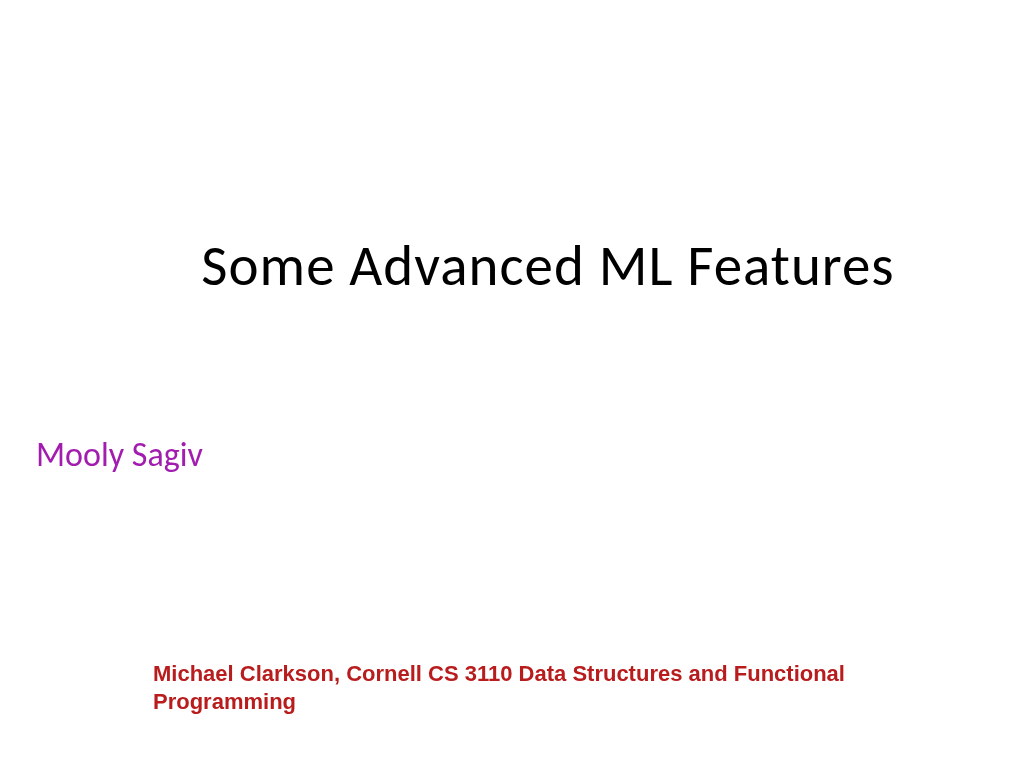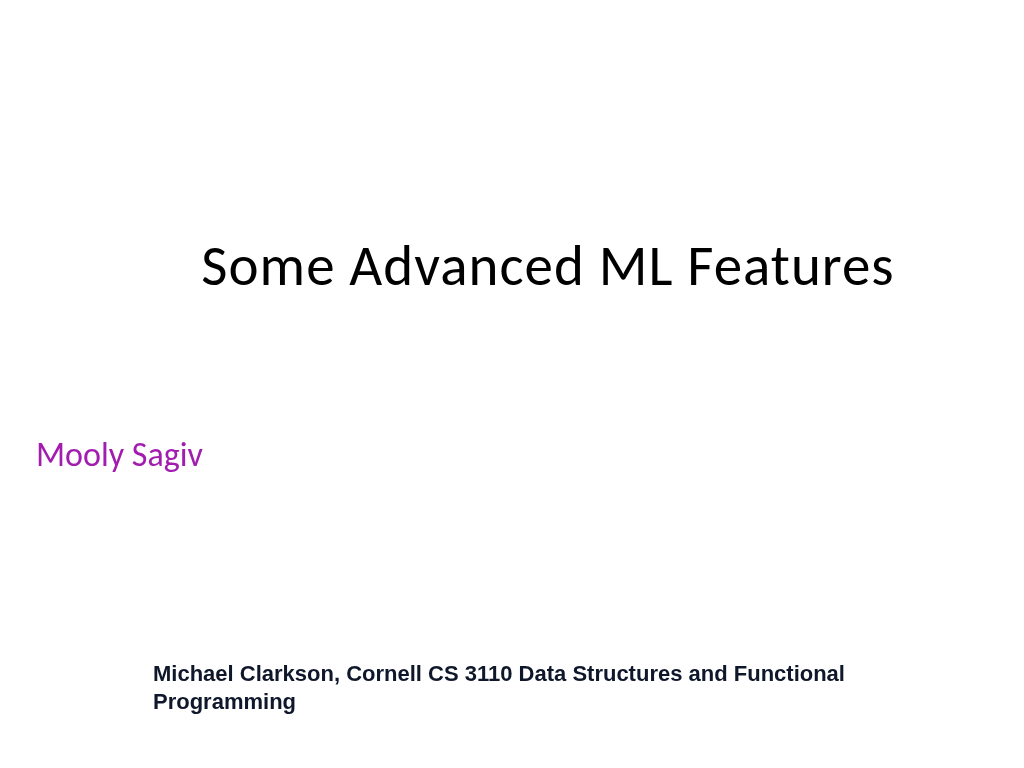--- a/index.html
+++ b/index.html
@@ -38,21 +38,21 @@
       color: #a21caf;
     }
     .slide-footer {
       position: absolute;
       top: 612px;
       left: 105px;
       right: 80px;
       font-family: Arial, Helvetica, sans-serif;
       font-size: 22px;
       font-weight: bold;
-      color: #0f172a;
+      color: #b91c1c;
       line-height: 1.25;
     }
   </style>
 </head>
 <body>
 
 <div class="slide-title">Some Advanced ML Features</div>
 
 <div class="slide-subtitle">Mooly Sagiv</div>
 

